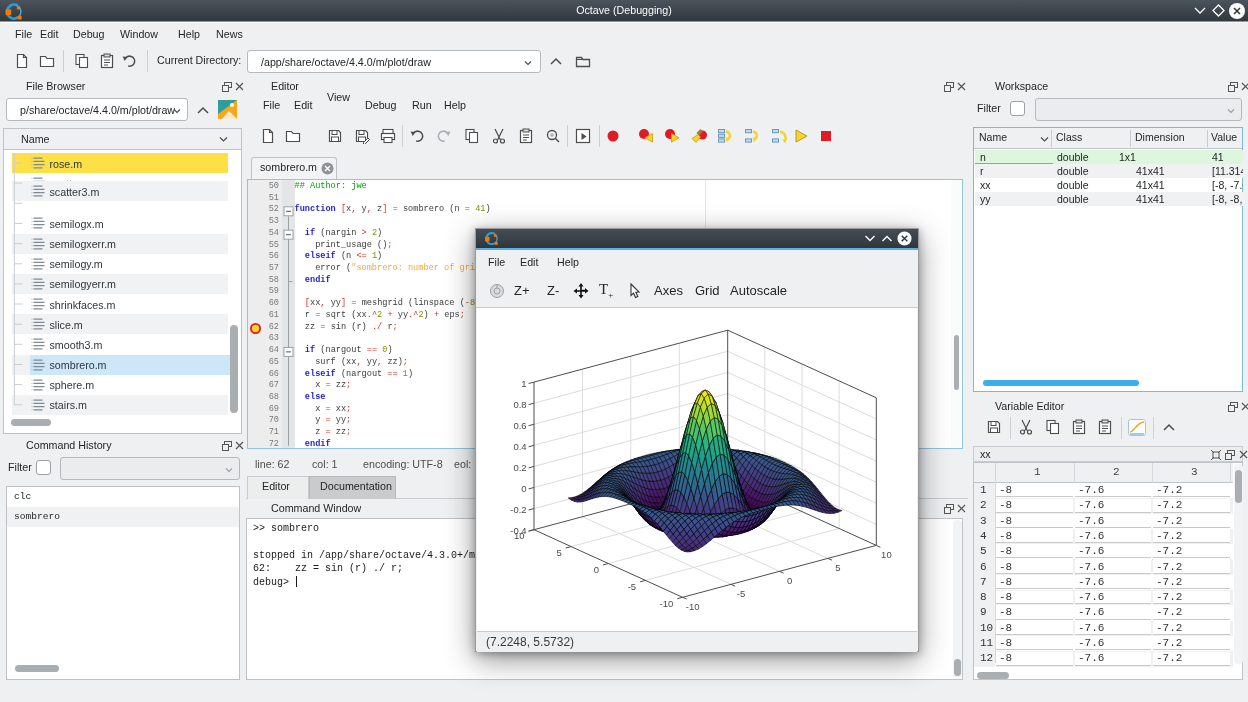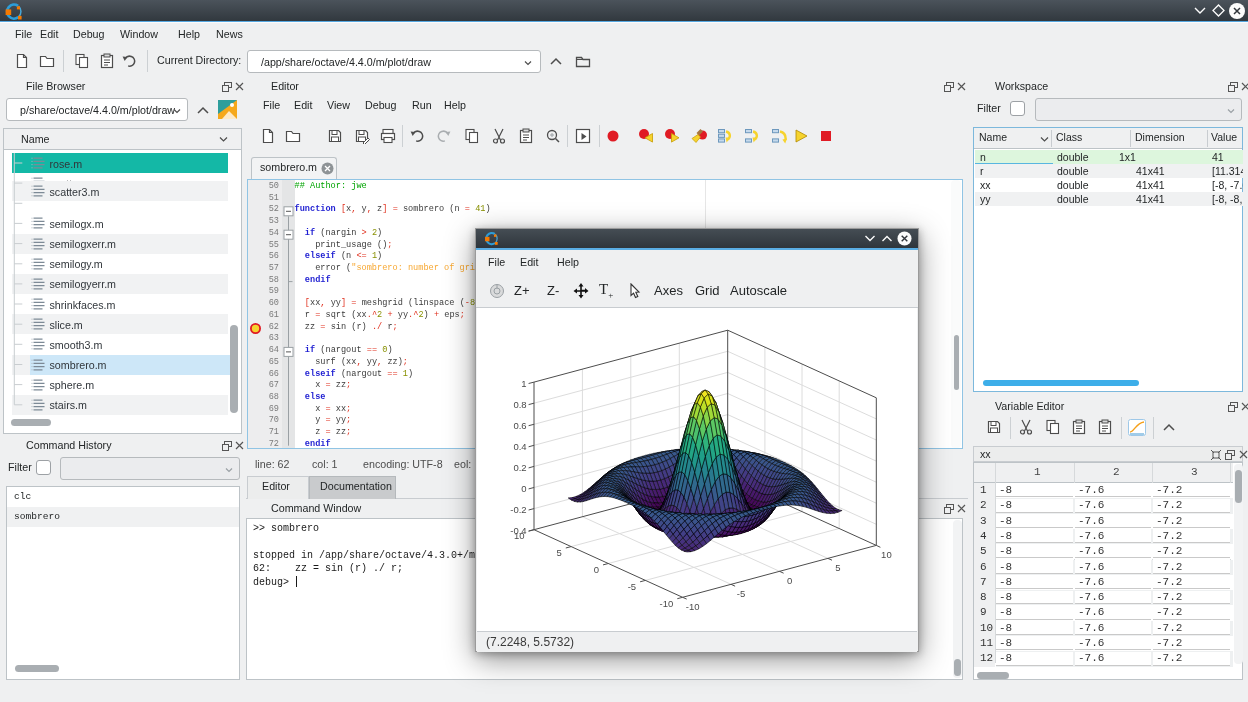--- a/index.html
+++ b/index.html
@@ -44,20 +44,21 @@
 <body>
 
 <div id="titlebar" class="abs">
   <svg class="abs" style="left:3px;top:2px" width="19" height="19" viewBox="0 0 19 19">
     <path d="M15 3.8 A7 7 0 1 0 15.3 15.2" fill="none" stroke="#2d9dd8" stroke-width="2.7"></path>
     <path d="M15.4 4.2 A7 7 0 0 1 15.6 14.8" fill="none" stroke="#4aa8d8" stroke-width="1.5"></path>
     <rect x="2.6" y="7.4" width="5.6" height="5.6" fill="#f57900"></rect>
     <rect x="13.9" y="4.3" width="3.1" height="3.1" fill="#f57900"></rect>
     <rect x="15" y="13.9" width="3.6" height="3.6" fill="#f57900"></rect>
   </svg>
+  <div id="wintitle" class="abs">Octave (Debugging)</div>
   <svg class="abs" style="left:1192px;top:6px" width="16" height="10" viewBox="0 0 16 10">
       <path d="M3 2l5 5 5-5" stroke="#fcfcfc" stroke-width="1.4" fill="none"></path>
     </svg>
   <svg class="abs" style="left:1211px;top:3px" width="15" height="15" viewBox="0 0 15 15">
       <rect x="3.6" y="3.6" width="7.8" height="7.8" fill="none" stroke="#fcfcfc" stroke-width="1.3" transform="rotate(45 7.5 7.5)"></rect>
     </svg>
   <svg class="abs" style="left:1229px;top:3px" width="16" height="16" viewBox="0 0 16 16">
       <circle cx="8" cy="8" r="8" fill="#fcfcfc"></circle>
       <path d="M5 5l6 6M11 5l-6 6" stroke="#31363b" stroke-width="1.5"></path>
     </svg>
@@ -136,21 +137,21 @@
       <path d="M4 19l7-8 8 8z" fill="#fde9c8"></path>
       <circle cx="14" cy="5" r="2" fill="#fff"></circle>
     </svg>
   <div class="white abs" style="left:3px;top:52px;width:239px;height:306px">
     <div class="abs" style="left:0;top:0;width:237px;height:21px;background:#eff0f1;border-bottom:1px solid #bdc3c7">
       <span class="abs" style="left:17px;top:4px;font-size:10.7px">Name</span>
       <svg class="abs" style="left:215px;top:7px" width="9" height="7" viewBox="0 0 9 7">
           <path d="M1 1.5l3.5 3.5L8 1.5" stroke="#4d4d4d" stroke-width="1.2" fill="none"></path>
         </svg>
     </div>
-    <div class="frow" style="top:24.0px;background:#14b8a6">
+    <div class="frow" style="top:24.0px;background:#fde047">
 <g></g><svg class="abs" style="left:0;top:0" width="40" height="21" viewBox="0 0 40 21">
           <g stroke="#7d8a96" stroke-width="1.3" fill="none">
             <path d="M21.5 5.2h9M21.5 8.4h11M21.5 11.6h11M21.5 14.8h9"></path>
           </g>
           <path d="M19.5 5.2h1M19.5 8.4h1M19.5 11.6h1M19.5 14.8h1" stroke="#aab3ba"></path>
         </svg>
 <span class="nm">rose.m</span></div>
 <div class="frow" style="top:44.1px;background:#ffffff">
 <g></g><svg class="abs" style="left:0;top:0" width="40" height="21" viewBox="0 0 40 21">
           <g stroke="#7d8a96" stroke-width="1.3" fill="none">
@@ -297,21 +298,21 @@
   <span class="ptitle abs" style="left:7px;top:4px">Editor</span>
   <svg class="abs" style="left:698px;top:6px" width="10" height="10" viewBox="0 0 10 10">
       <rect x="2.5" y="0.5" width="7" height="5" fill="none" stroke="#555" stroke-width="1"></rect>
       <rect x="0.5" y="3.5" width="6" height="6" fill="#eff0f1" stroke="#555" stroke-width="1"></rect>
     </svg>
   <svg class="abs" style="left:711px;top:6px" width="9" height="9" viewBox="0 0 9 9">
       <path d="M1 1l7 7M8 1l-7 7" stroke="#555" stroke-width="1.2"></path>
     </svg>
   <span class="menuitem" style="left:17px;top:23px">File</span>
   <span class="menuitem" style="left:48px;top:23px">Edit</span>
-  <span class="menuitem" style="left:81px;top:23px">View</span>
+  <span class="menuitem" style="left:81px;top:15px">View</span>
   <span class="menuitem" style="left:119px;top:23px">Debug</span>
   <span class="menuitem" style="left:166px;top:23px">Run</span>
   <span class="menuitem" style="left:198px;top:23px">Help</span>
   <svg class="icon" style="left:14px;top:52px" width="16" height="16" viewBox="0 0 16 16">
       <path d="M3.5 1.5h6l3 3v10h-9z" fill="#fff" stroke="#4d4d4d" stroke-width="1.2"></path>
       <path d="M9.5 1.5v3h3" fill="none" stroke="#4d4d4d" stroke-width="1.2"></path>
     </svg>
 <svg class="icon" style="left:39px;top:52px" width="16" height="16" viewBox="0 0 16 16">
       <path d="M1.5 3.5h5l1.5 2h6.5v8h-13z" fill="#fff" stroke="#4d4d4d" stroke-width="1.2"></path>
     </svg>

